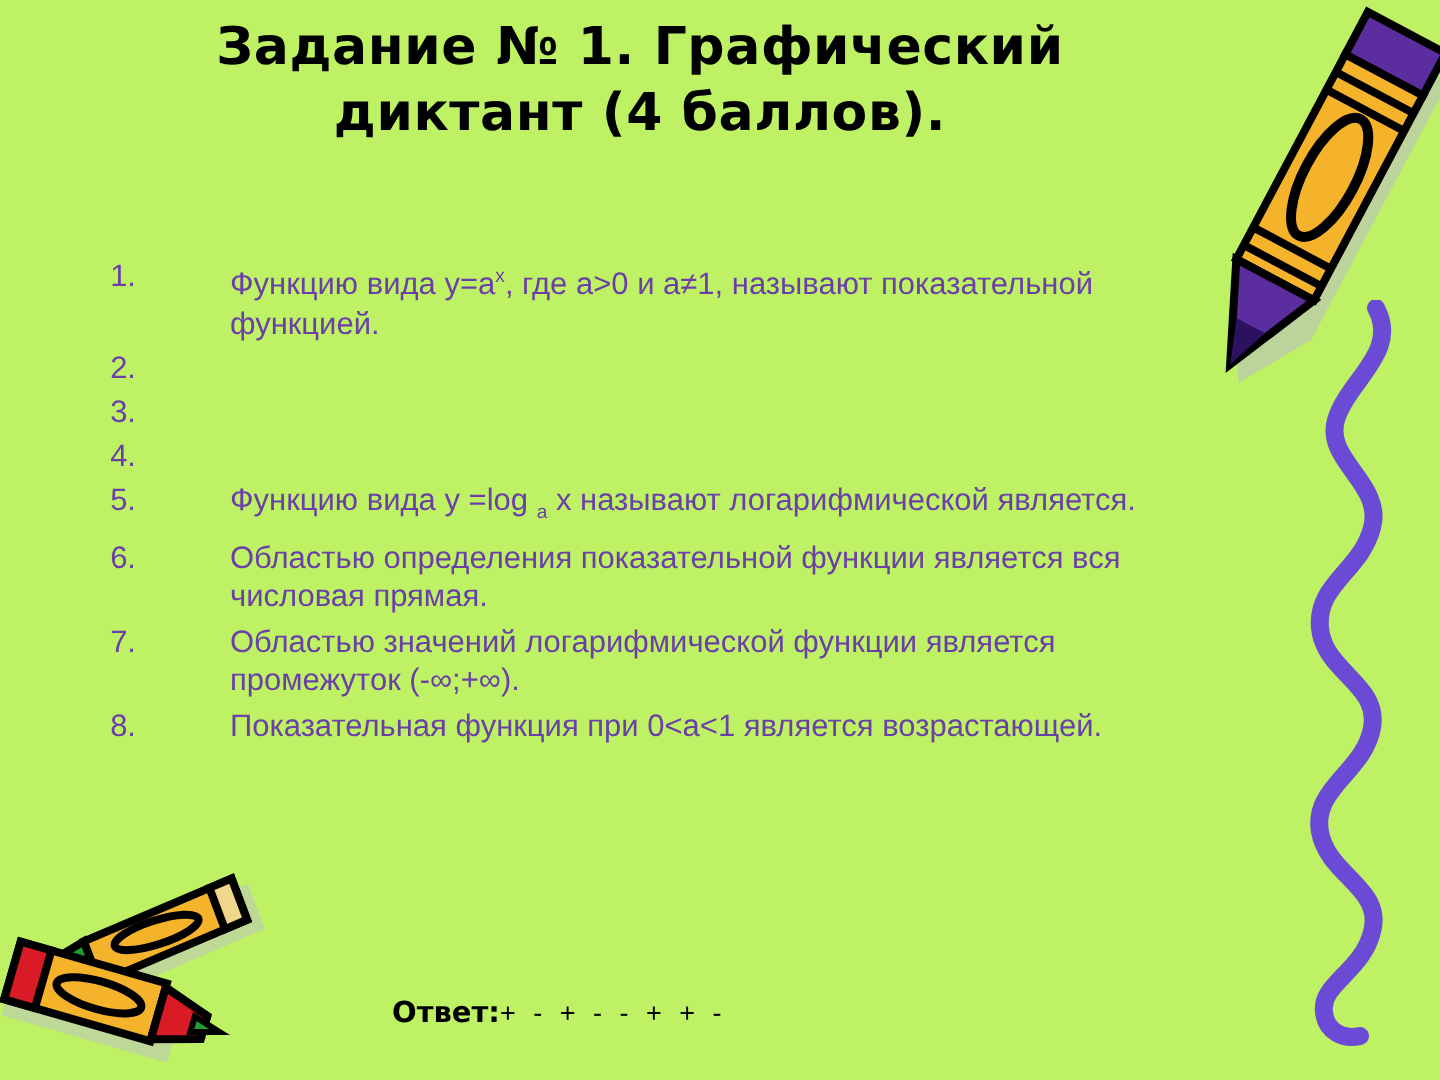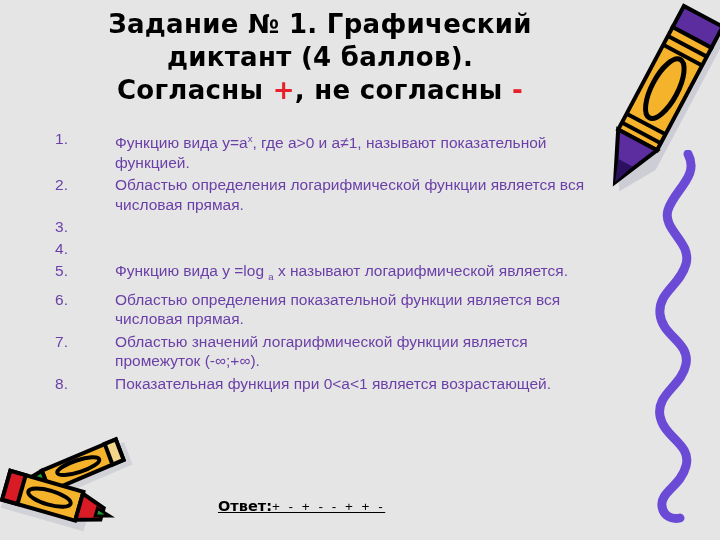--- a/index.html
+++ b/index.html
@@ -4,21 +4,21 @@
 <style>
   html, body {
     margin: 0;
     padding: 0;
     background: #ffffff;
   }
   #slide {
     position: relative;
     width: 720px;
     height: 540px;
-    background: #e5e5e5;
+    background: #bef264;
     overflow: hidden;
     font-family: "Liberation Sans", sans-serif;
   }
 
   
   .title-block {
     position: absolute;
     left: 40px;
     top: 8px;
     width: 560px;
@@ -64,27 +64,26 @@
     display: block;
     margin-left: 115px;
     padding-right: 8px;
   }
   .item-text sup { font-size: 0.62em; vertical-align: super; }
   .item-text sub { font-size: 0.62em; vertical-align: sub; }
 
   
   .answer {
     position: absolute;
-    left: 218px;
+    left: 196px;
     top: 498px;
     color: #000000;
     font-size: 14px;
     font-family: "Liberation Sans", sans-serif;
     white-space: nowrap;
-    text-decoration: underline;
   }
   .answer .ans-label {
     font-family: "DejaVu Sans", sans-serif;
     font-weight: bold;
     font-size: 14.5px;
   }
   .answer .ans-seq { letter-spacing: 2.5px; font-size: 13.5px; }
 
   
   .deco { position: absolute; pointer-events: none; }
@@ -93,33 +92,31 @@
   #crayons-bottom { left: -6px; top: 424px; width: 140px; height: 120px; }
 </style>
 </head>
 <body>
 
 <div id="slide">
 
   <div class="title-block">
     <span class="title-line">Задание № 1. Графический</span>
     <span class="title-line">диктант (4 баллов).</span>
-    <span class="title-line"><span>Согласны </span><span class="sign-plus">+</span><span>, не согласны </span><span class="sign-minus">-</span></span>
   </div>
 
   <div class="list">
 
     <div class="list-item">
       <span class="item-num">1.</span>
       <span class="item-text"><span>Функцию вида y=a</span><sup>x</sup><span>, где a&gt;0 и a≠1, называют показательной функцией.</span></span>
     </div>
 
     <div class="list-item">
       <span class="item-num">2.</span>
-      <span class="item-text">Областью определения логарифмической функции является вся числовая прямая.</span>
     </div>
 
     <div class="list-item">
       <span class="item-num">3.</span>
     </div>
 
     <div class="list-item">
       <span class="item-num">4.</span>
     </div>
 

